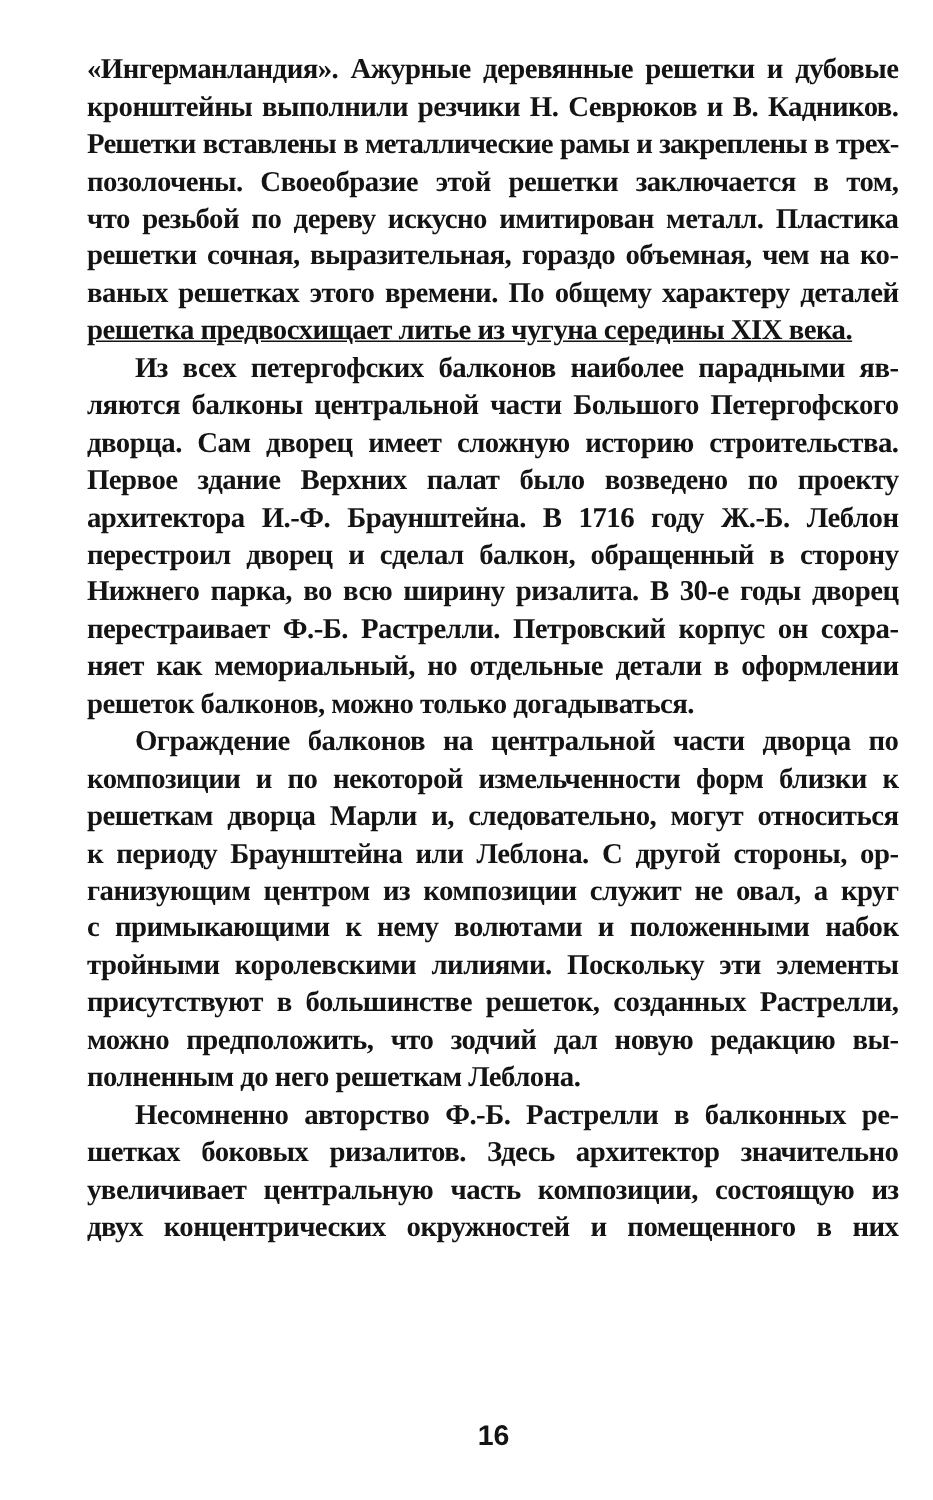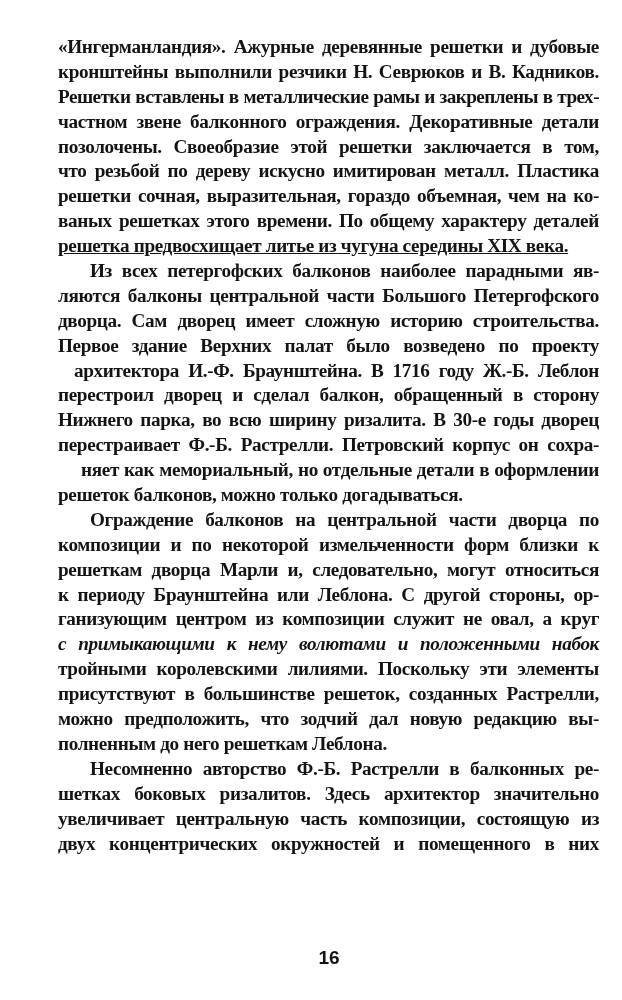--- a/index.html
+++ b/index.html
@@ -64,48 +64,47 @@
 </head>
 <body>
 
 <div class="page">
   <div class="text-block">
 
     <div>
       <span class="line" style="white-space: nowrap;">«Ингерманландия». Ажурные деревянные решетки и дубовые</span>
       <span class="line" style="white-space: nowrap;">кронштейны выполнили резчики Н. Севрюков и В. Кадников.</span>
       <span class="line" style="white-space: nowrap; letter-spacing: -0.55px;">Решетки вставлены в металлические рамы и закреплены в трех-</span>
-      <span class="line" style="white-space: nowrap;">частном звене балконного ограждения. Декоративные детали</span>
       <span class="line" style="white-space: nowrap;">позолочены. Своеобразие этой решетки заключается в том,</span>
       <span class="line" style="white-space: nowrap;">что резьбой по дереву искусно имитирован металл. Пластика</span>
       <span class="line" style="white-space: nowrap;">решетки сочная, выразительная, гораздо объемная, чем на ко-</span>
       <span class="line" style="white-space: nowrap;">ваных решетках этого времени. По общему характеру деталей</span>
       <span class="line last" style="white-space: nowrap; text-decoration: underline;">решетка предвосхищает литье из чугуна середины XIX века.</span>
     </div>
 
     <div>
       <span class="line indent" style="white-space: nowrap;">Из всех петергофских балконов наиболее парадными яв-</span>
       <span class="line" style="white-space: nowrap;">ляются балконы центральной части Большого Петергофского</span>
       <span class="line" style="white-space: nowrap;">дворца. Сам дворец имеет сложную историю строительства.</span>
       <span class="line" style="white-space: nowrap;">Первое здание Верхних палат было возведено по проекту</span>
-      <span class="line" style="white-space: nowrap; margin-left: 16px;">архитектора И.-Ф. Браунштейна. В 1716 году Ж.-Б. Леблон</span>
+      <span class="line" style="white-space: nowrap;">архитектора И.-Ф. Браунштейна. В 1716 году Ж.-Б. Леблон</span>
       <span class="line" style="white-space: nowrap;">перестроил дворец и сделал балкон, обращенный в сторону</span>
       <span class="line" style="white-space: nowrap;">Нижнего парка, во всю ширину ризалита. В 30-е годы дворец</span>
       <span class="line" style="white-space: nowrap;">перестраивает Ф.-Б. Растрелли. Петровский корпус он сохра-</span>
-      <span class="line" style="white-space: nowrap; margin-left: 23px;">няет как мемориальный, но отдельные детали в оформлении</span>
+      <span class="line" style="white-space: nowrap;">няет как мемориальный, но отдельные детали в оформлении</span>
       <span class="line last" style="white-space: nowrap;">решеток балконов, можно только догадываться.</span>
     </div>
 
     <div>
       <span class="line indent" style="white-space: nowrap;">Ограждение балконов на центральной части дворца по</span>
       <span class="line" style="white-space: nowrap;">композиции и по некоторой измельченности форм близки к</span>
       <span class="line" style="white-space: nowrap;">решеткам дворца Марли и, следовательно, могут относиться</span>
       <span class="line" style="white-space: nowrap;">к периоду Браунштейна или Леблона. С другой стороны, ор-</span>
       <span class="line" style="white-space: nowrap;">ганизующим центром из композиции служит не овал, а круг</span>
-      <span class="line" style="white-space: nowrap; font-style: italic;">с примыкающими к нему волютами и положенными набок</span>
+      <span class="line" style="white-space: nowrap;">с примыкающими к нему волютами и положенными набок</span>
       <span class="line" style="white-space: nowrap;">тройными королевскими лилиями. Поскольку эти элементы</span>
       <span class="line" style="white-space: nowrap;">присутствуют в большинстве решеток, созданных Растрелли,</span>
       <span class="line" style="white-space: nowrap;">можно предположить, что зодчий дал новую редакцию вы-</span>
       <span class="line last" style="white-space: nowrap;">полненным до него решеткам Леблона.</span>
     </div>
 
     <div>
       <span class="line indent" style="white-space: nowrap;">Несомненно авторство Ф.-Б. Растрелли в балконных ре-</span>
       <span class="line" style="white-space: nowrap;">шетках боковых ризалитов. Здесь архитектор значительно</span>
       <span class="line" style="white-space: nowrap;">увеличивает центральную часть композиции, состоящую из</span>

